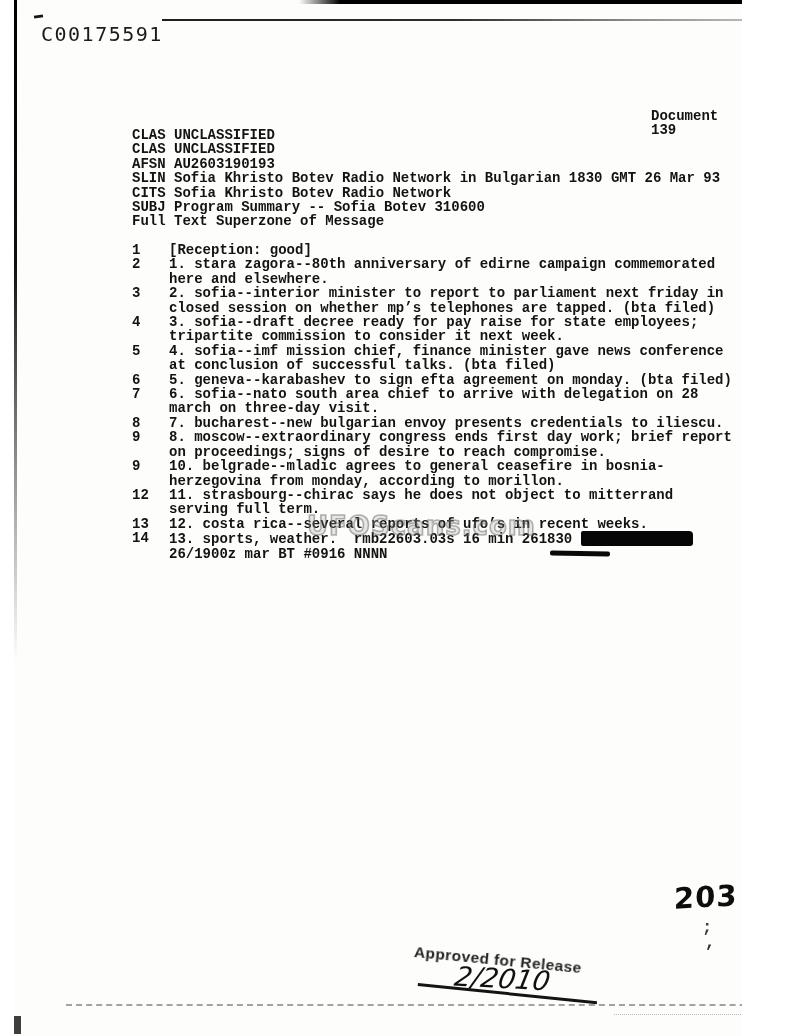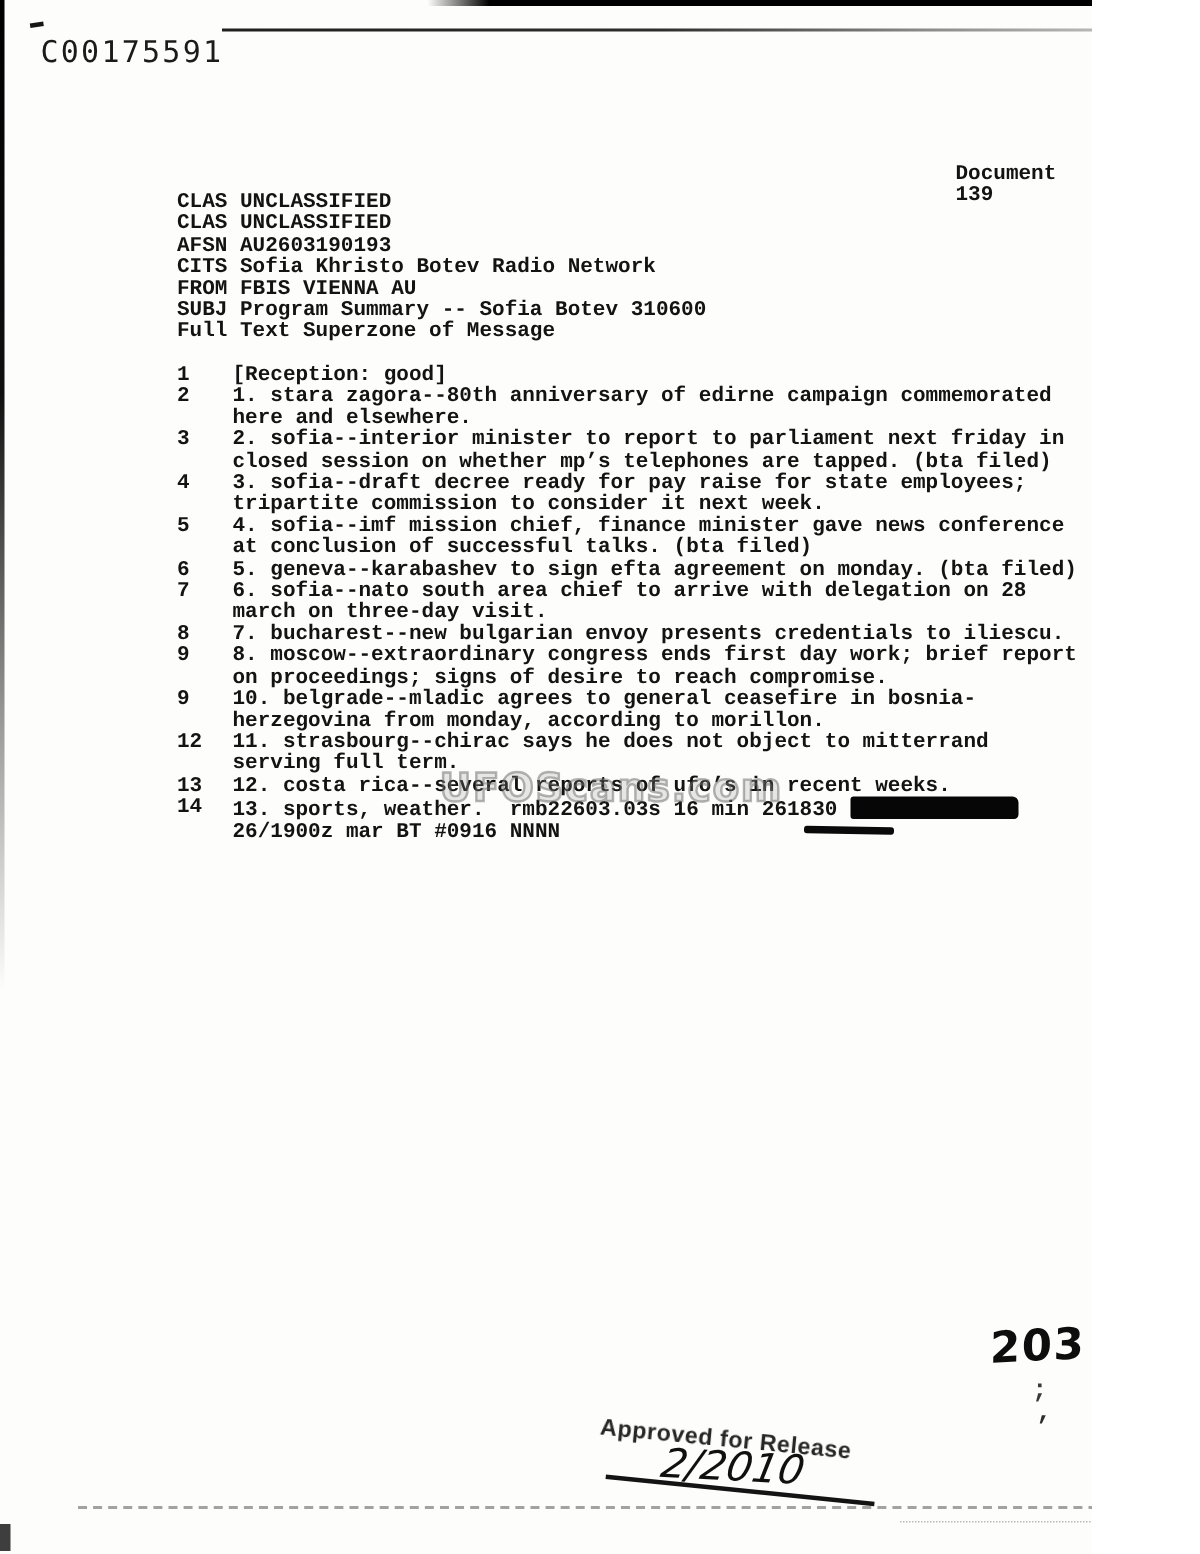--- a/index.html
+++ b/index.html
@@ -1,17 +1,17 @@
 <!DOCTYPE html>
 <html><head>
 <meta charset="utf-8">
 <style>
   html,body{margin:0;padding:0;background:#ffffff;}
   .page{position:relative;width:728px;height:1036px;background:#fdfdfb;overflow:hidden;
-        font-family:"Liberation Mono","DejaVu Sans Mono",monospace;}
+        font-family:"Liberation Mono","DejaVu Sans Mono",monospace;margin-left:14px;}
 
   
   .top-black-bar{position:absolute;left:285px;top:0;width:515px;height:4px;
     background:linear-gradient(90deg,rgba(0,0,0,0),#000 8%,#000);}
   .top-scan-line{position:absolute;left:148px;top:19px;width:652px;height:2px;
     background:linear-gradient(90deg,#1f1f1f 0%,#2e2e2e 45%,rgba(45,45,45,.55) 72%,rgba(45,45,45,.2) 100%);}
   .left-edge-line{position:absolute;left:0;top:0;width:3px;height:660px;
     background:linear-gradient(180deg,#000 0%,#101010 40%,rgba(25,25,25,.45) 72%,rgba(25,25,25,0) 100%);}
   .docid-tick{position:absolute;left:20px;top:15px;width:9px;height:2.5px;background:#161616;transform:rotate(-8deg);}
   .bottom-dotted{position:absolute;left:52px;top:1004px;width:740px;height:0;
@@ -66,22 +66,22 @@
   <div class="left-edge-line"></div>
   <div class="docid-tick"></div>
 
   <div class="doc-id">C00175591</div>
   <div class="doc-number typed">Document 139</div>
 
   <div class="header-block" id="header-block">
       <div class="typed">CLAS UNCLASSIFIED</div>
       <div class="typed">CLAS UNCLASSIFIED</div>
       <div class="typed">AFSN AU2603190193</div>
+      <div class="typed">SLIN Sofia Khristo Botev Radio Network in Bulgarian 1830 GMT 26 Mar 93</div>
       <div class="typed">CITS Sofia Khristo Botev Radio Network</div>
-      <div class="typed">FROM FBIS VIENNA AU</div>
       <div class="typed">SUBJ Program Summary -- Sofia Botev 310600</div>
       <div class="typed">Full Text Superzone of Message</div>
     </div>
   <div class="body-block" id="body-block">
       <div class="row">
         <span class="num typed">1</span>
         <span class="txt typed">[Reception: good]</span>
       </div>
       <div class="row">
         <span class="num typed">2</span>

